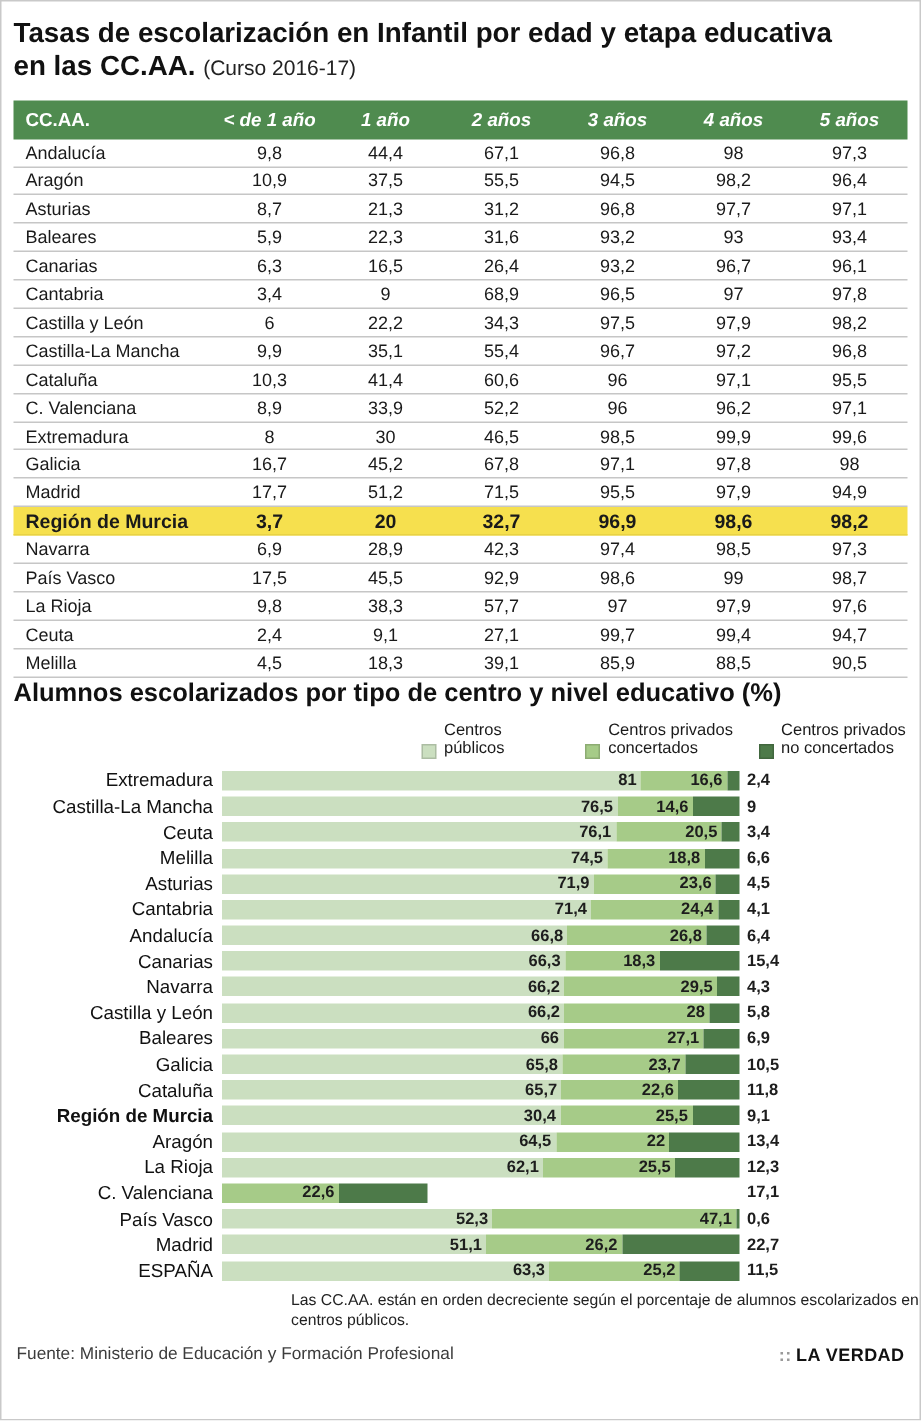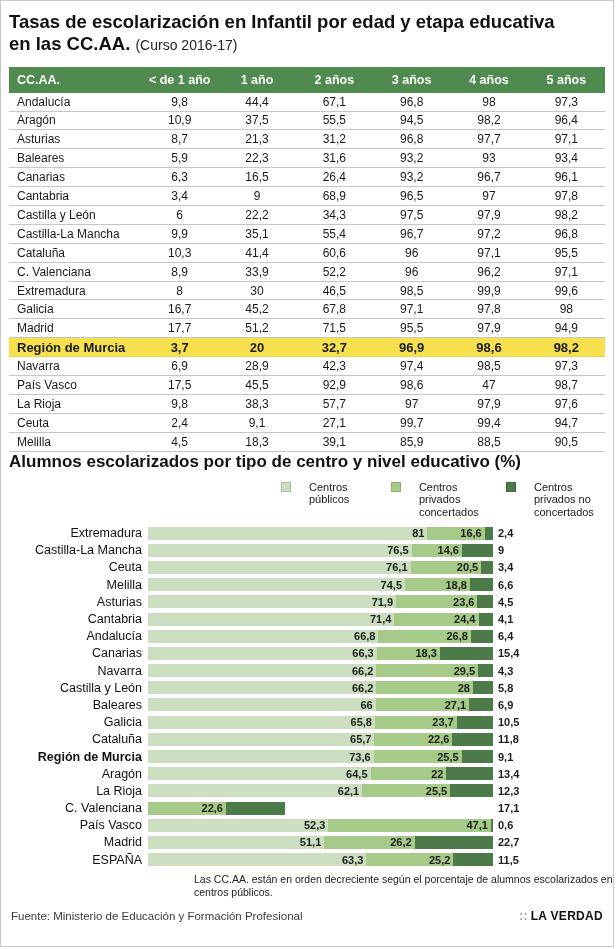--- a/index.html
+++ b/index.html
@@ -9,30 +9,30 @@
     padding:10px 8px 15px 8px; position:relative; overflow:hidden;
   }
   
   .main-title { font-size:18.5px; font-weight:700; line-height:1.18; color:#111; }
   .title-note { font-size:14px; font-weight:400; color:#222; }
   
   .table { margin-top:12px; }
   .thead { display:flex; background:#4f8b4f; color:#fff; height:26px; align-items:center;
            font-size:12.5px; font-weight:700; }
   .th-name { width:132px; padding-left:8px; box-sizing:border-box; text-align:left; }
-  .th-num  { flex:1; text-align:center; }
+  .th-num  { flex:1; text-align:center;font-style:italic; }
   .tr { display:flex; height:17.9px; align-items:center; font-size:12px;
         border-bottom:1px solid #c6c6c6; }
   .td-name { width:132px; padding-left:8px; box-sizing:border-box; white-space:nowrap; }
   .td-num  { flex:1; text-align:center; }
   .tr.hl { background:#f6e04e; font-weight:700; font-size:13px; border-bottom-color:#e8d245; }
   
   .chart-title { font-size:17px; font-weight:700; color:#111; }
   .legend { display:flex; gap:16px; margin:9px 0 6px 272px; font-size:11px; line-height:1.15; }
-  .legend-item { display:flex; gap:18px; }
+  .legend-item { display:flex; gap:5px;align-items:flex-end; }
   .legend-swatch { width:10px; height:10px; margin-top:1px; flex:none; border:1px solid rgba(0,0,0,0.15); box-sizing:border-box; }
   .legend-label { max-width:88px; }
   .bars { margin-top:3px; }
   .bar-row { display:flex; align-items:center; height:17.2px; }
   .bar-label { width:133px; text-align:right; font-size:12.5px; padding-right:6px; flex:none;
                white-space:nowrap; color:#111; }
   .bar-label.hl { font-weight:700; }
   .bar-track { width:345px; height:13px; display:flex; flex:none; }
   .seg { height:100%; display:flex; align-items:center; justify-content:flex-end; overflow:visible; }
   .seg-val { font-size:11px; font-weight:700; color:#1d1d1d; padding-right:3px; white-space:nowrap; }
@@ -200,21 +200,21 @@
           <div class="td-num">97,4</div>
           <div class="td-num">98,5</div>
           <div class="td-num">97,3</div>
         </div>
         <div class="tr">
           <div class="td-name">País Vasco</div>
           <div class="td-num">17,5</div>
           <div class="td-num">45,5</div>
           <div class="td-num">92,9</div>
           <div class="td-num">98,6</div>
-          <div class="td-num">47</div>
+          <div class="td-num">99</div>
           <div class="td-num">98,7</div>
         </div>
         <div class="tr">
           <div class="td-name">La Rioja</div>
           <div class="td-num">9,8</div>
           <div class="td-num">38,3</div>
           <div class="td-num">57,7</div>
           <div class="td-num">97</div>
           <div class="td-num">97,9</div>
           <div class="td-num">97,6</div>
@@ -424,21 +424,21 @@
             <div class="seg-val">22,6</div>
           </div>
           <div class="seg" style="width: 11.8%; background: rgb(77, 122, 73);"></div>
         </div>
         <div class="bar-out">11,8</div>
       </div>
       <div class="bar-row">
         <div class="bar-label hl">Región de Murcia</div>
         <div class="bar-track">
           <div class="seg" style="width: 65.4%; background: rgb(203, 223, 192);">
-            <div class="seg-val">73,6</div>
+            <div class="seg-val">30,4</div>
           </div>
           <div class="seg" style="width: 25.5%; background: rgb(166, 203, 136);">
             <div class="seg-val">25,5</div>
           </div>
           <div class="seg" style="width: 9.1%; background: rgb(77, 122, 73);"></div>
         </div>
         <div class="bar-out">9,1</div>
       </div>
       <div class="bar-row">
         <div class="bar-label">Aragón</div>

